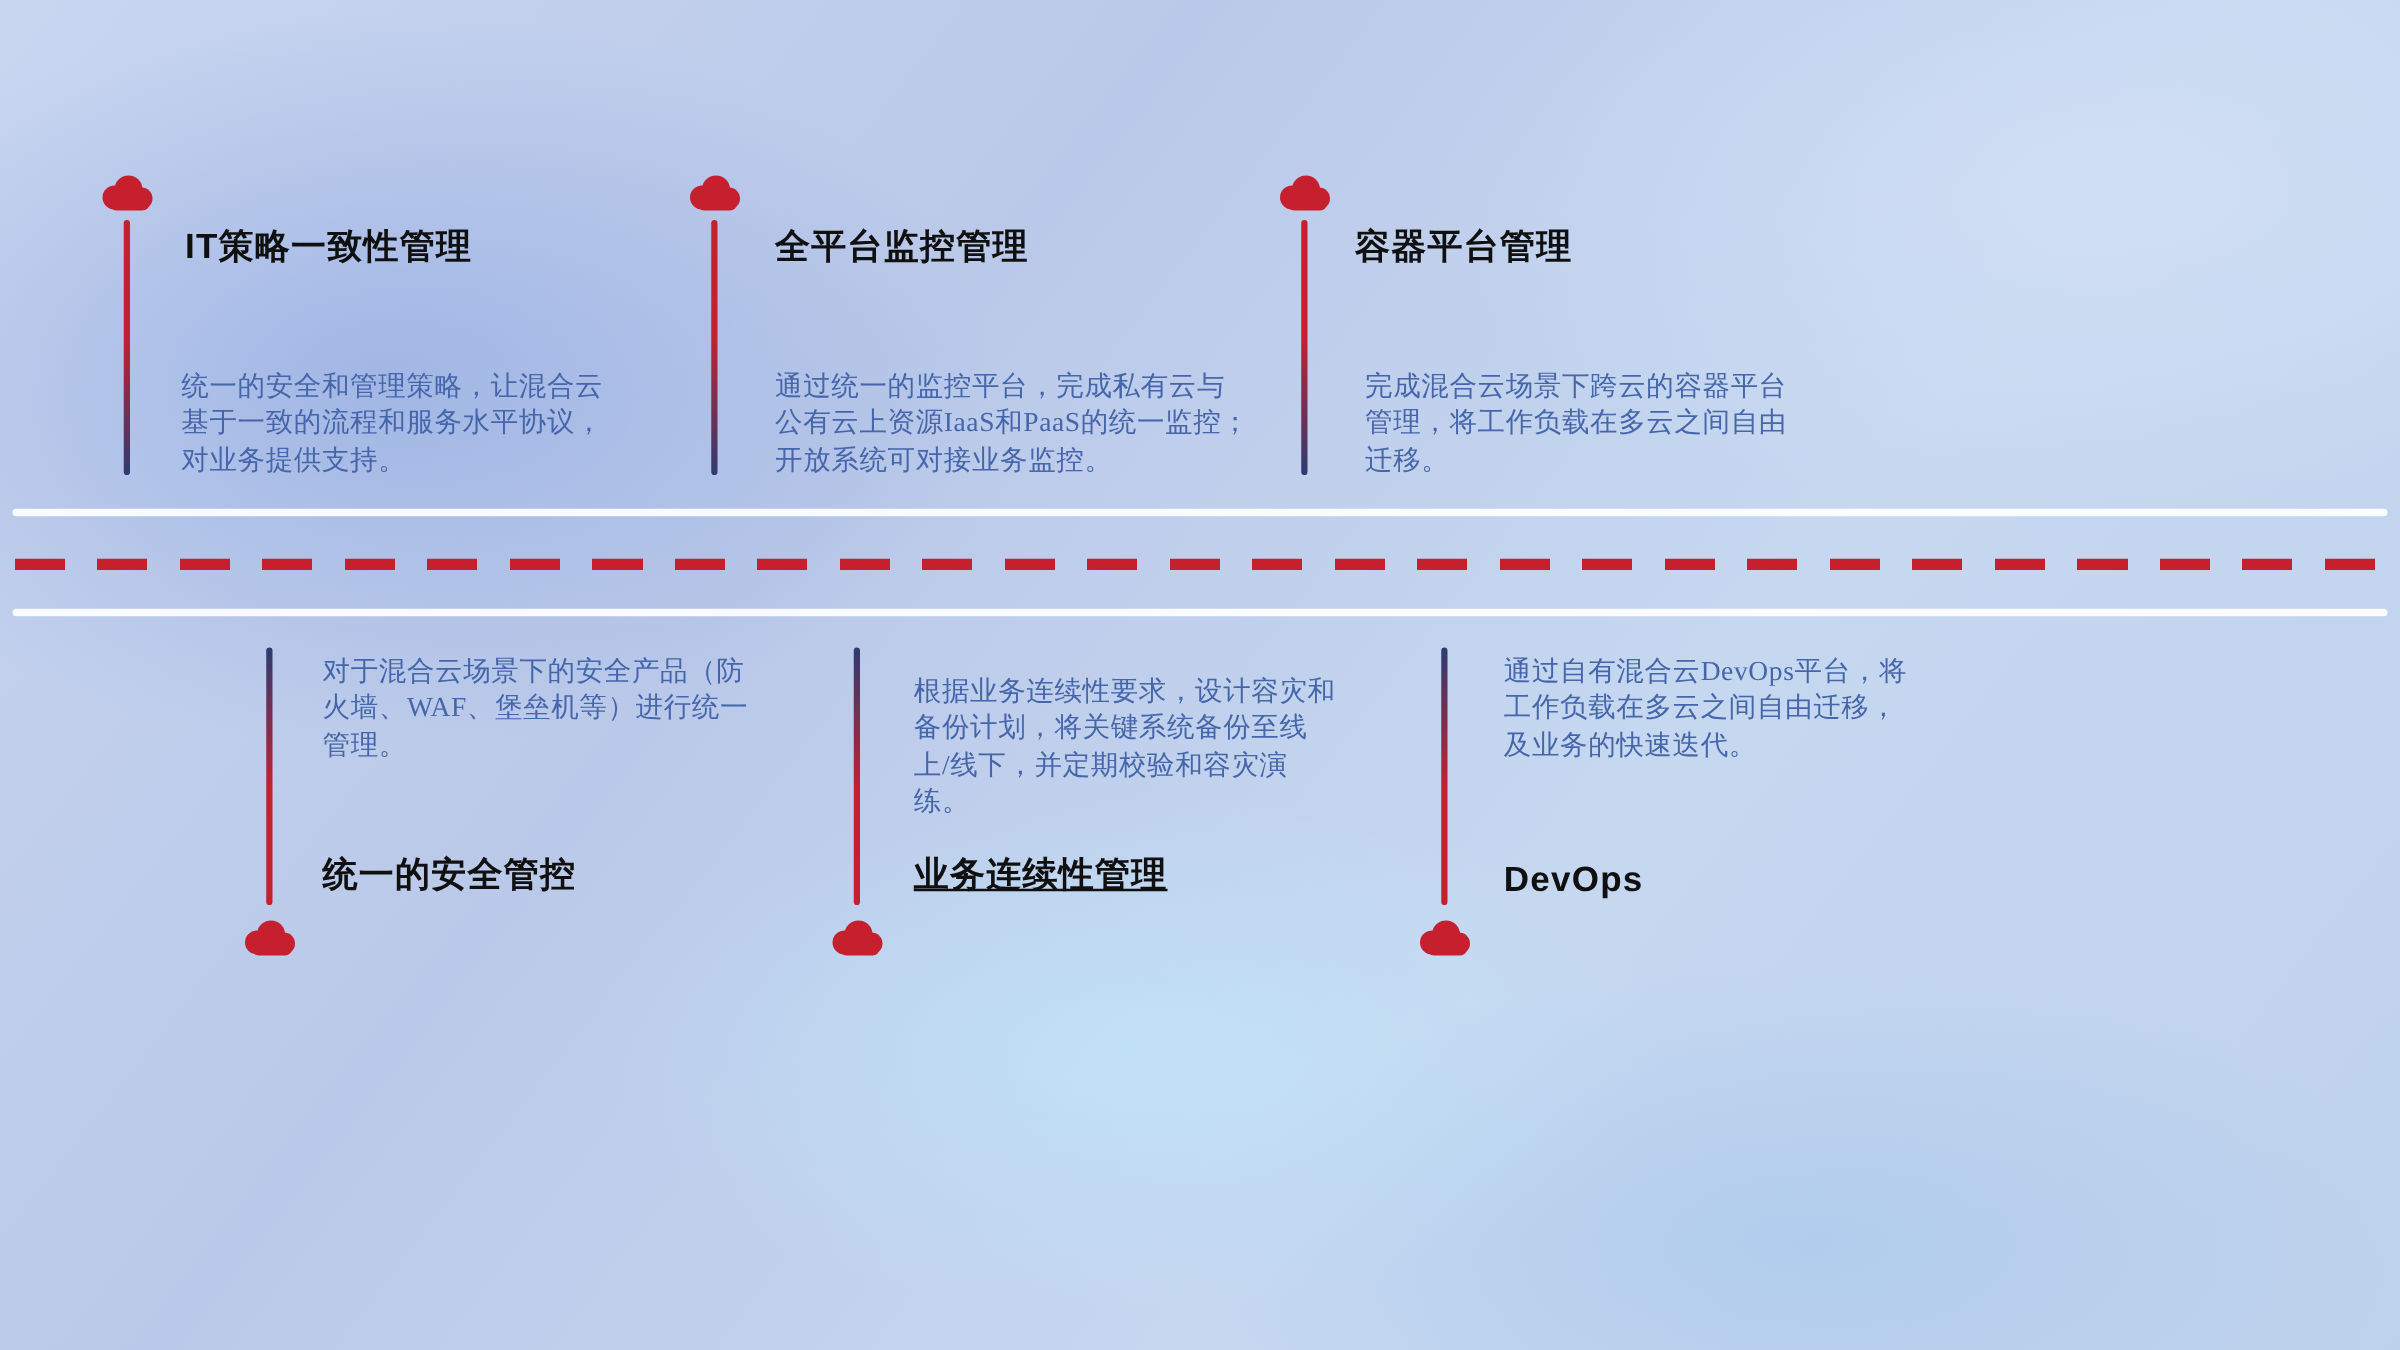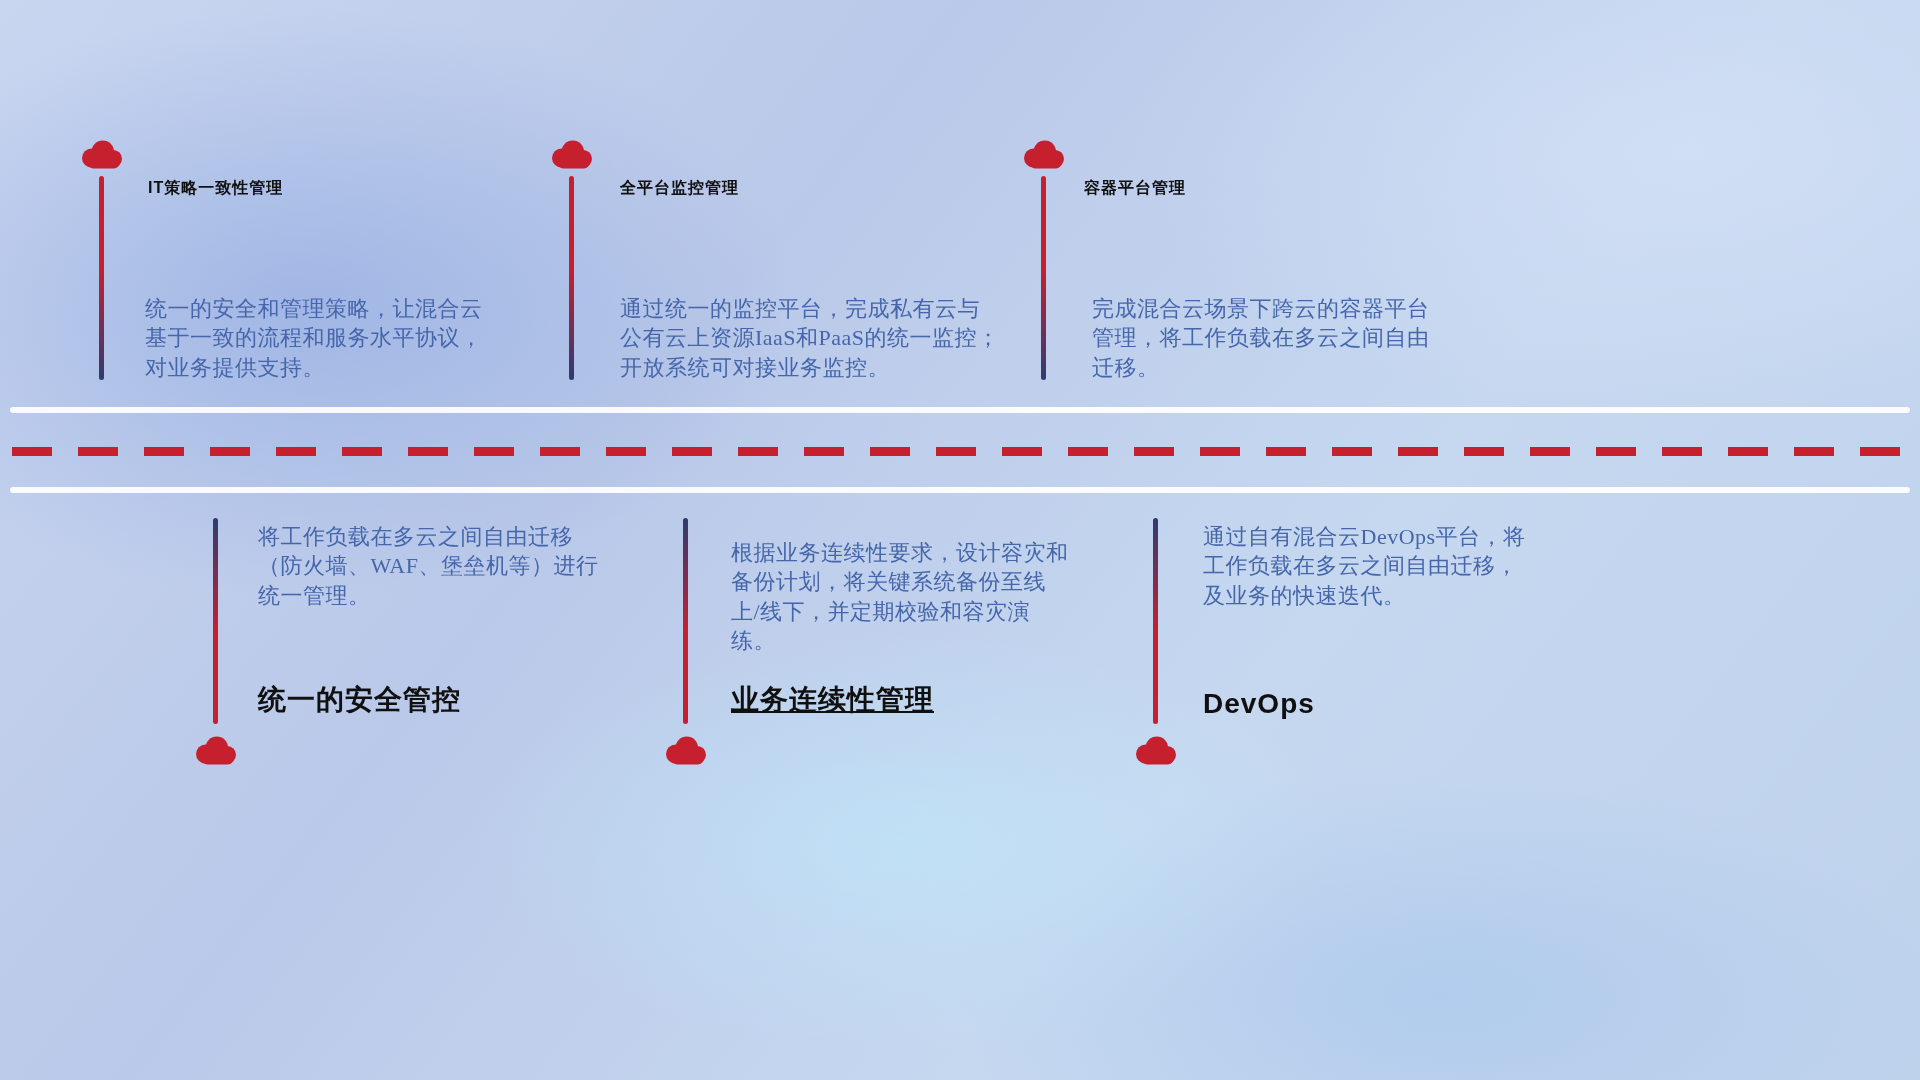--- a/index.html
+++ b/index.html
@@ -19,21 +19,21 @@
 
   .item{position:absolute;}
   .cloud{position:absolute;width:48px;height:36px;}
 
   .vline{position:absolute;width:5px;border-radius:3px;}
   .vline.down{background:linear-gradient(to bottom,#c6202f 0%,#c6202f 45%,#2e3b72 100%);}
   .vline.up{background:linear-gradient(to top,#c6202f 0%,#c6202f 45%,#2e3b72 100%);}
 
   .title{
     position:absolute;margin:0;color:#101010;font-weight:bold;
-    font-size:16px;letter-spacing:1px;white-space:nowrap;
+    font-size:28px;letter-spacing:1px;white-space:nowrap;
   }
   .title.big{font-size:28px;}
   .desc{
     position:absolute;margin:0;color:#4566aa;
     font-size:22px;line-height:1.33;letter-spacing:0.5px;font-family:Liberation Serif, serif;
   }
 
   .road-white{
     position:absolute;left:10px;right:10px;height:6px;border-radius:3px;
     background:rgba(255,255,255,0.92);
@@ -89,21 +89,21 @@
     <h2 class="title" style="left:64px;top:42px;">容器平台管理</h2>
     <p class="desc" style="left:72px;top:158px;width:350px;">完成混合云场景下跨云的容器平台管理，将工作负载在多云之间自由迁移。</p>
   </div>
 
   <div class="road-white" style="top:407px;"></div>
   <div class="road-dash" style="top:447px;"></div>
   <div class="road-white" style="top:487px;"></div>
 
   <div class="item" style="left:193px;top:516px;width:430px;height:290px;">
     <div class="vline up" style="left:20px;top:2px;height:206px;"></div>
-    <p class="desc" style="left:65px;top:6px;width:350px;">将工作负载在多云之间自由迁移（防火墙、WAF、堡垒机等）进行统一管理。</p>
+    <p class="desc" style="left:65px;top:6px;width:350px;">对于混合云场景下的安全产品（防火墙、WAF、堡垒机等）进行统一管理。</p>
     <h2 class="title big" style="left:65px;top:165px;">统一的安全管控</h2>
     <svg class="cloud" style="left:-1px;top:216px;" viewBox="0 0 60 40">
       <g fill="#c6202f">
         <circle cx="17" cy="25" r="12"></circle>
           <circle cx="31" cy="17" r="14"></circle>
           <circle cx="44" cy="26" r="11"></circle>
         <rect x="12" y="24" width="40" height="14" rx="7"></rect>
       </g>
     </svg>
   </div>

